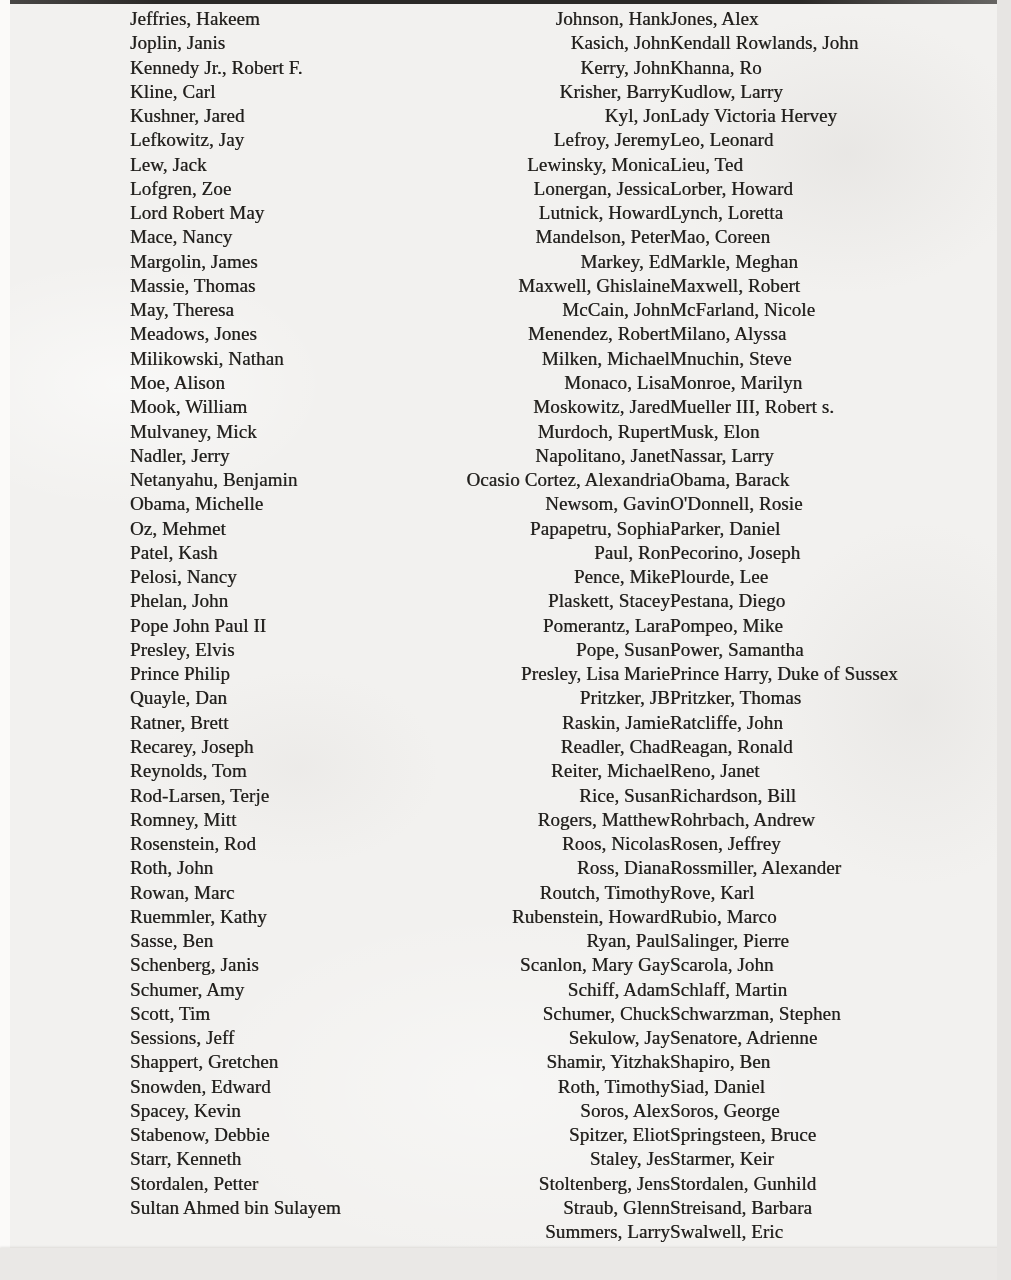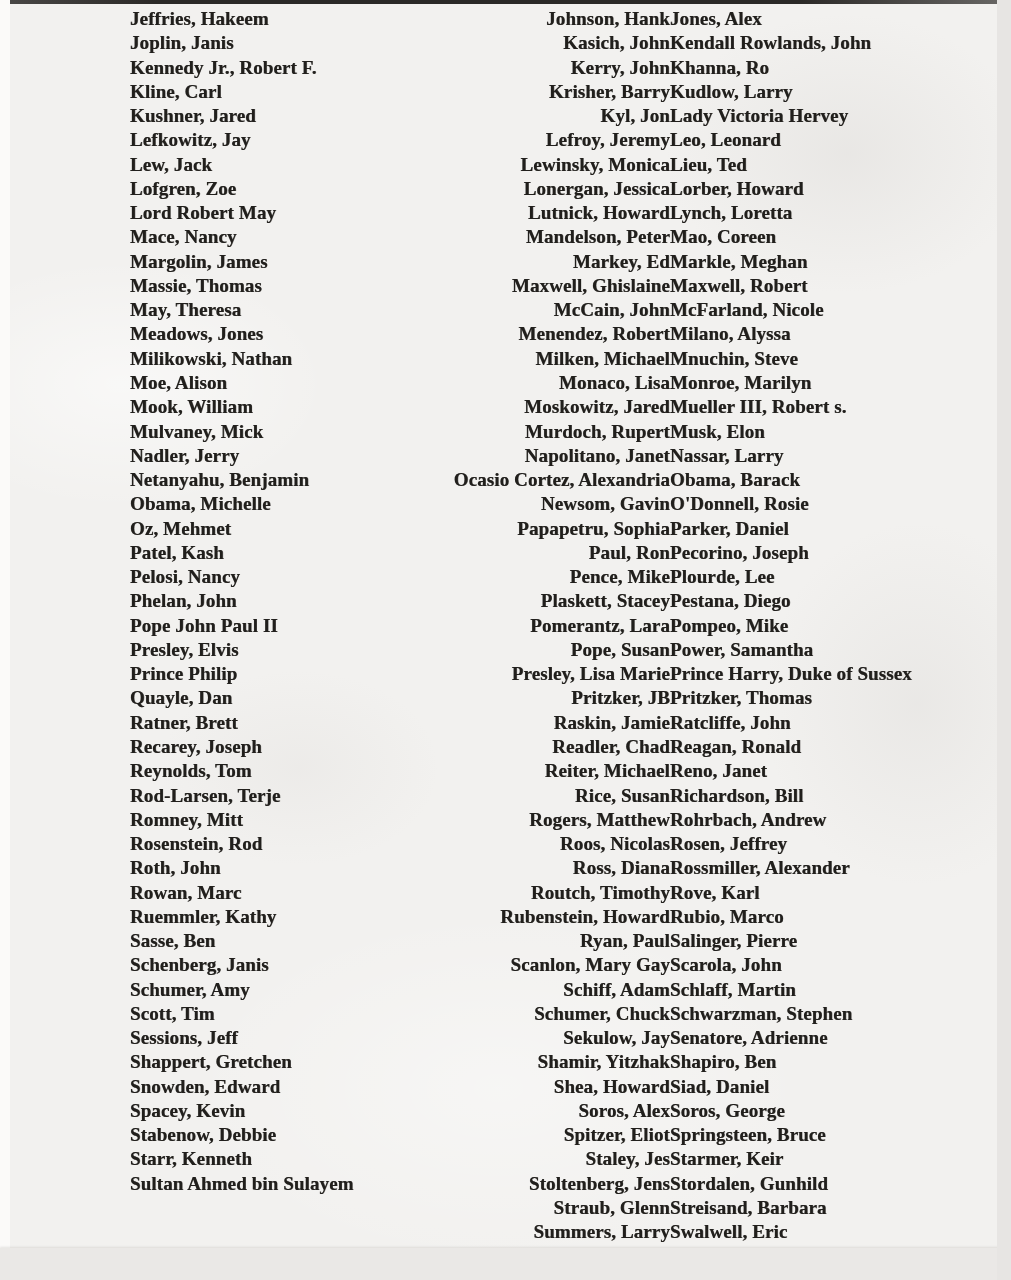--- a/index.html
+++ b/index.html
@@ -13,21 +13,20 @@
     height: 1280px;
     overflow: hidden;
     background:
       radial-gradient(ellipse 300px 180px at 12% 30%, rgba(255,255,255,0.5), rgba(255,255,255,0) 70%),
       radial-gradient(ellipse 260px 200px at 85% 12%, rgba(190,186,182,0.18), rgba(190,186,182,0) 70%),
       radial-gradient(ellipse 220px 260px at 92% 55%, rgba(185,181,177,0.15), rgba(185,181,177,0) 70%),
       radial-gradient(ellipse 420px 240px at 50% 85%, rgba(255,255,255,0.35), rgba(255,255,255,0) 75%),
       radial-gradient(ellipse 200px 140px at 30% 60%, rgba(196,192,188,0.12), rgba(196,192,188,0) 70%),
       #f2f1ef;
     font-family: "Liberation Serif", "DejaVu Serif", serif;
-    font-weight: bold;
   }
   .top-scan-line {
     position: absolute;
     top: 0;
     left: 8px;
     right: 0;
     height: 4px;
     background: linear-gradient(to right, rgba(43,41,39,0.85), #2b2927 15%, #2b2927 80%, rgba(43,41,39,0.7));
   }
   .left-edge-strip {
@@ -120,20 +119,21 @@
         <div class="name">Sasse, Ben</div>
         <div class="name">Schenberg, Janis</div>
         <div class="name">Schumer, Amy</div>
         <div class="name">Scott, Tim</div>
         <div class="name">Sessions, Jeff</div>
         <div class="name">Shappert, Gretchen</div>
         <div class="name">Snowden, Edward</div>
         <div class="name">Spacey, Kevin</div>
         <div class="name">Stabenow, Debbie</div>
         <div class="name">Starr, Kenneth</div>
+        <div class="name">Stordalen, Petter</div>
         <div class="name">Sultan Ahmed bin Sulayem</div>
       </div>
     <div class="name-col name-col-2">
         <div class="name">Johnson, Hank</div>
         <div class="name">Kasich, John</div>
         <div class="name">Kerry, John</div>
         <div class="name">Krisher, Barry</div>
         <div class="name">Kyl, Jon</div>
         <div class="name">Lefroy, Jeremy</div>
         <div class="name">Lewinsky, Monica</div>
@@ -167,21 +167,21 @@
         <div class="name">Roos, Nicolas</div>
         <div class="name">Ross, Diana</div>
         <div class="name">Routch, Timothy</div>
         <div class="name">Rubenstein, Howard</div>
         <div class="name">Ryan, Paul</div>
         <div class="name">Scanlon, Mary Gay</div>
         <div class="name">Schiff, Adam</div>
         <div class="name">Schumer, Chuck</div>
         <div class="name">Sekulow, Jay</div>
         <div class="name">Shamir, Yitzhak</div>
-        <div class="name">Shea, Howard</div>
+        <div class="name">Roth, Timothy</div>
         <div class="name">Soros, Alex</div>
         <div class="name">Spitzer, Eliot</div>
         <div class="name">Staley, Jes</div>
         <div class="name">Stoltenberg, Jens</div>
         <div class="name">Straub, Glenn</div>
         <div class="name">Summers, Larry</div>
       </div>
     <div class="name-col name-col-3">
         <div class="name">Jones, Alex</div>
         <div class="name">Kendall Rowlands, John</div>

